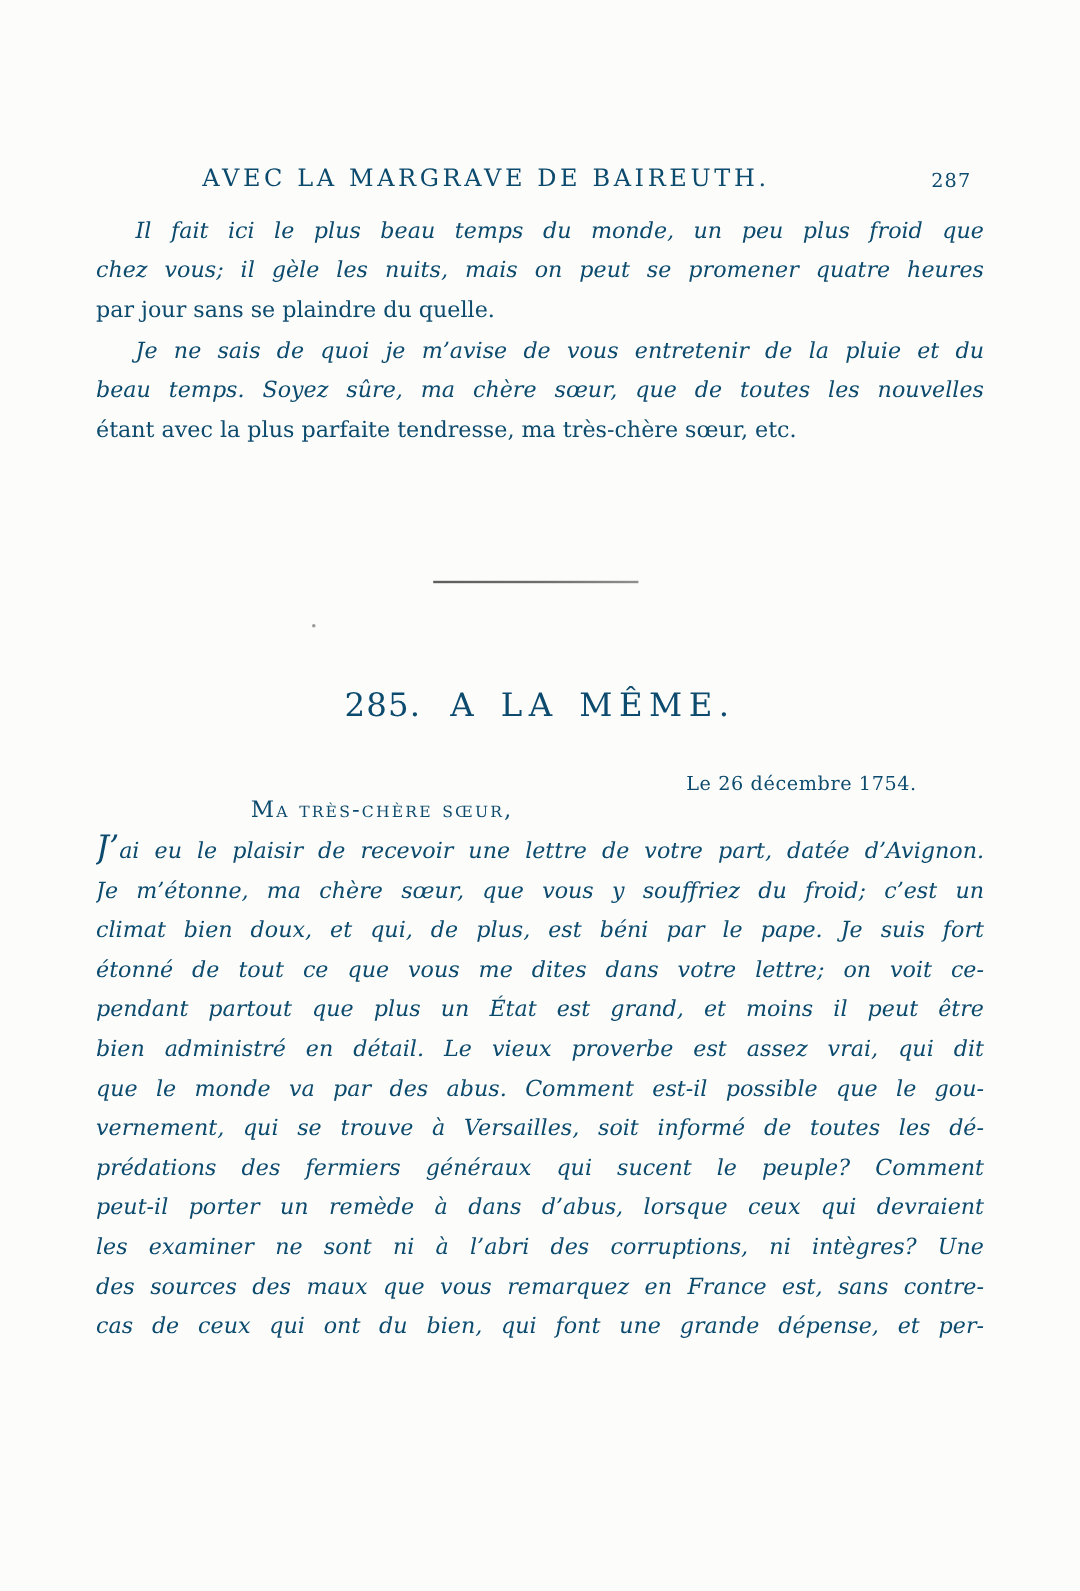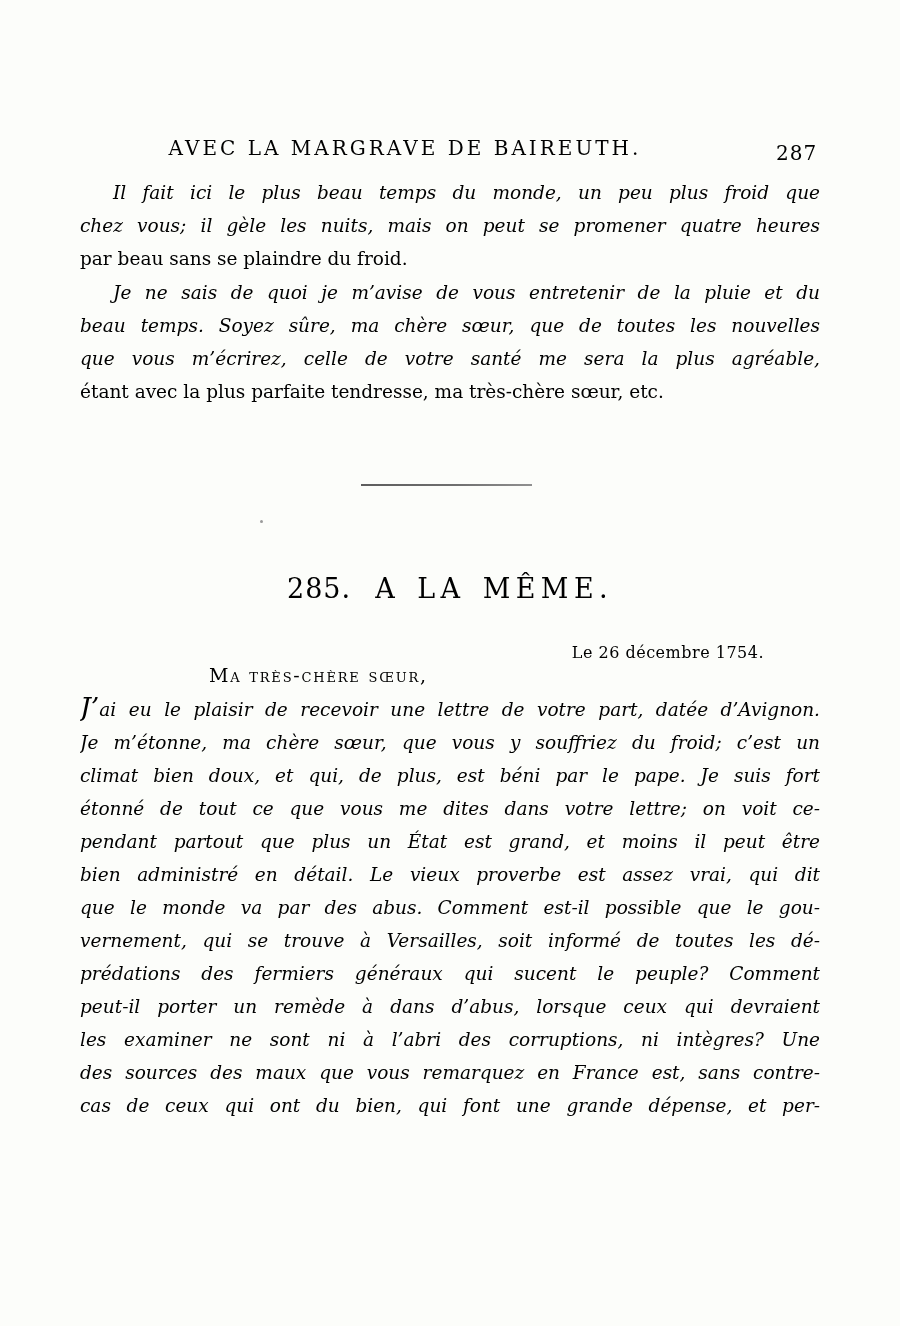--- a/index.html
+++ b/index.html
@@ -6,40 +6,40 @@
   body {
     background: #e9e9e7;
     font-family: "DejaVu Serif", "Liberation Serif", serif;
   }
   #page {
     position: relative;
     width: 900px;
     height: 1326px;
     margin: 0 auto;
     background: #fcfdfa;
-    color: #000000;
+    color: #0c4a6e;
     overflow: hidden;
   }
 
   
   .running-head {
     position: absolute;
     top: 136px;
     left: 0;
     width: 810px;
     text-align: center;
     font-size: 20px;
     letter-spacing: 3px;
     white-space: nowrap;
   }
   .page-num {
     position: absolute;
     top: 141px;
     left: 776px;
-    font-size: 20px;
+    font-size: 16px;
     letter-spacing: 1px;
   }
 
   
   .textblock {
     position: absolute;
     left: 80px;
     width: 740px;
     font-size: 18.5px;
   }
@@ -126,27 +126,26 @@
 <body>
 
 <div id="page">
 
   <div class="running-head">AVEC LA MARGRAVE DE BAIREUTH.</div>
   <div class="page-num">287</div>
 
   <div class="textblock" id="para1">
     <div class="line jline indent">Il fait ici le plus beau temps du monde, un peu plus froid que</div>
     <div class="line jline">chez vous; il gèle les nuits, mais on peut se promener quatre heures</div>
-    <div class="line">par beau sans se plaindre du froid.</div>
+    <div class="line">par jour sans se plaindre du quelle.</div>
   </div>
 
   <div class="textblock" id="para2">
     <div class="line jline indent">Je ne sais de quoi je m’avise de vous entretenir de la pluie et du</div>
     <div class="line jline">beau temps. Soyez sûre, ma chère sœur, que de toutes les nouvelles</div>
-    <div class="line jline">que vous m’écrirez, celle de votre santé me sera la plus agréable,</div>
     <div class="line">étant avec la plus parfaite tendresse, ma très-chère sœur, etc.</div>
   </div>
 
   <div class="rule"></div>
   <div class="speck"></div>
 
   <div class="heading">
     <span class="num">285.</span><span class="title">A LA MÊME.</span>
   </div>
 

